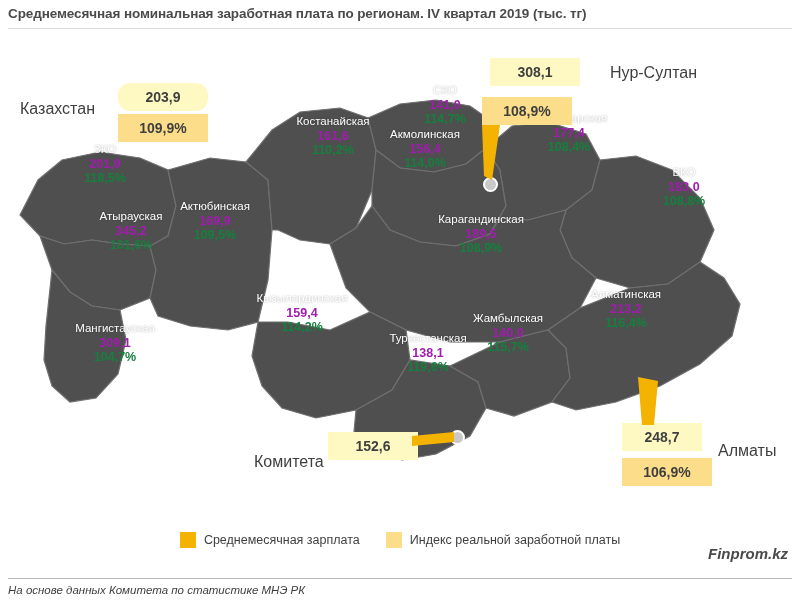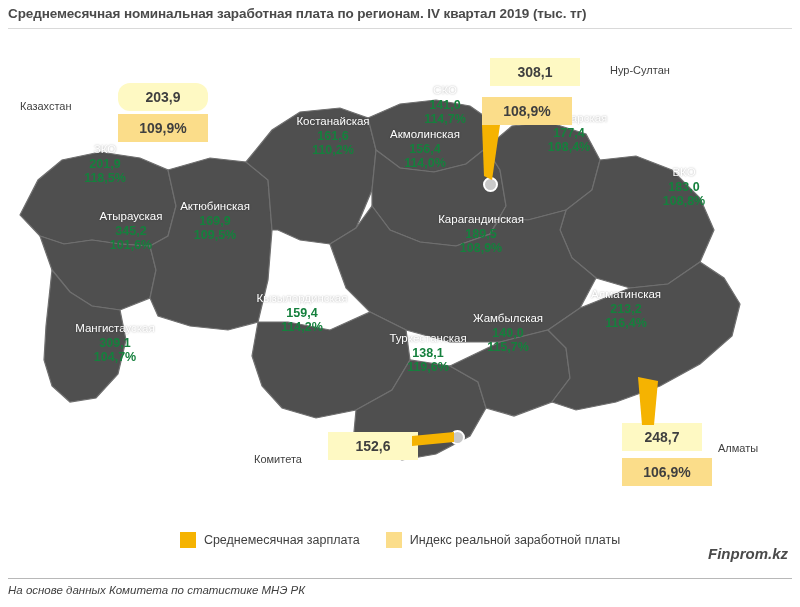--- a/index.html
+++ b/index.html
@@ -39,28 +39,28 @@
     position:absolute;
     text-align:center;
     line-height:1.18;
     white-space:nowrap;
   }
   .reg .name{
     font-size:11.5px;color:#ffffff;font-weight:normal;
     text-shadow:0 0 2px rgba(0,0,0,.35);
   }
   .reg .val{
-    font-size:12.5px;color:#15803d;font-weight:bold;
+    font-size:12.5px;color:#a21caf;font-weight:bold;
   }
   .reg .idx{
     font-size:12.5px;color:#15803d;font-weight:bold;
   }
 
   
-  .outlabel{position:absolute;font-size:11px;color:#3f3f3f;white-space:nowrap;text-align:center;}
+  .outlabel{position:absolute;font-size:16px;color:#3f3f3f;white-space:nowrap;text-align:center;}
 
   
   .box{
     position:absolute;
     display:flex;align-items:center;justify-content:center;
     font-weight:bold;color:#3f3f3f;
     font-size:14px;
     box-sizing:border-box;
   }
   .box.dark{background:#fef9c3;}

